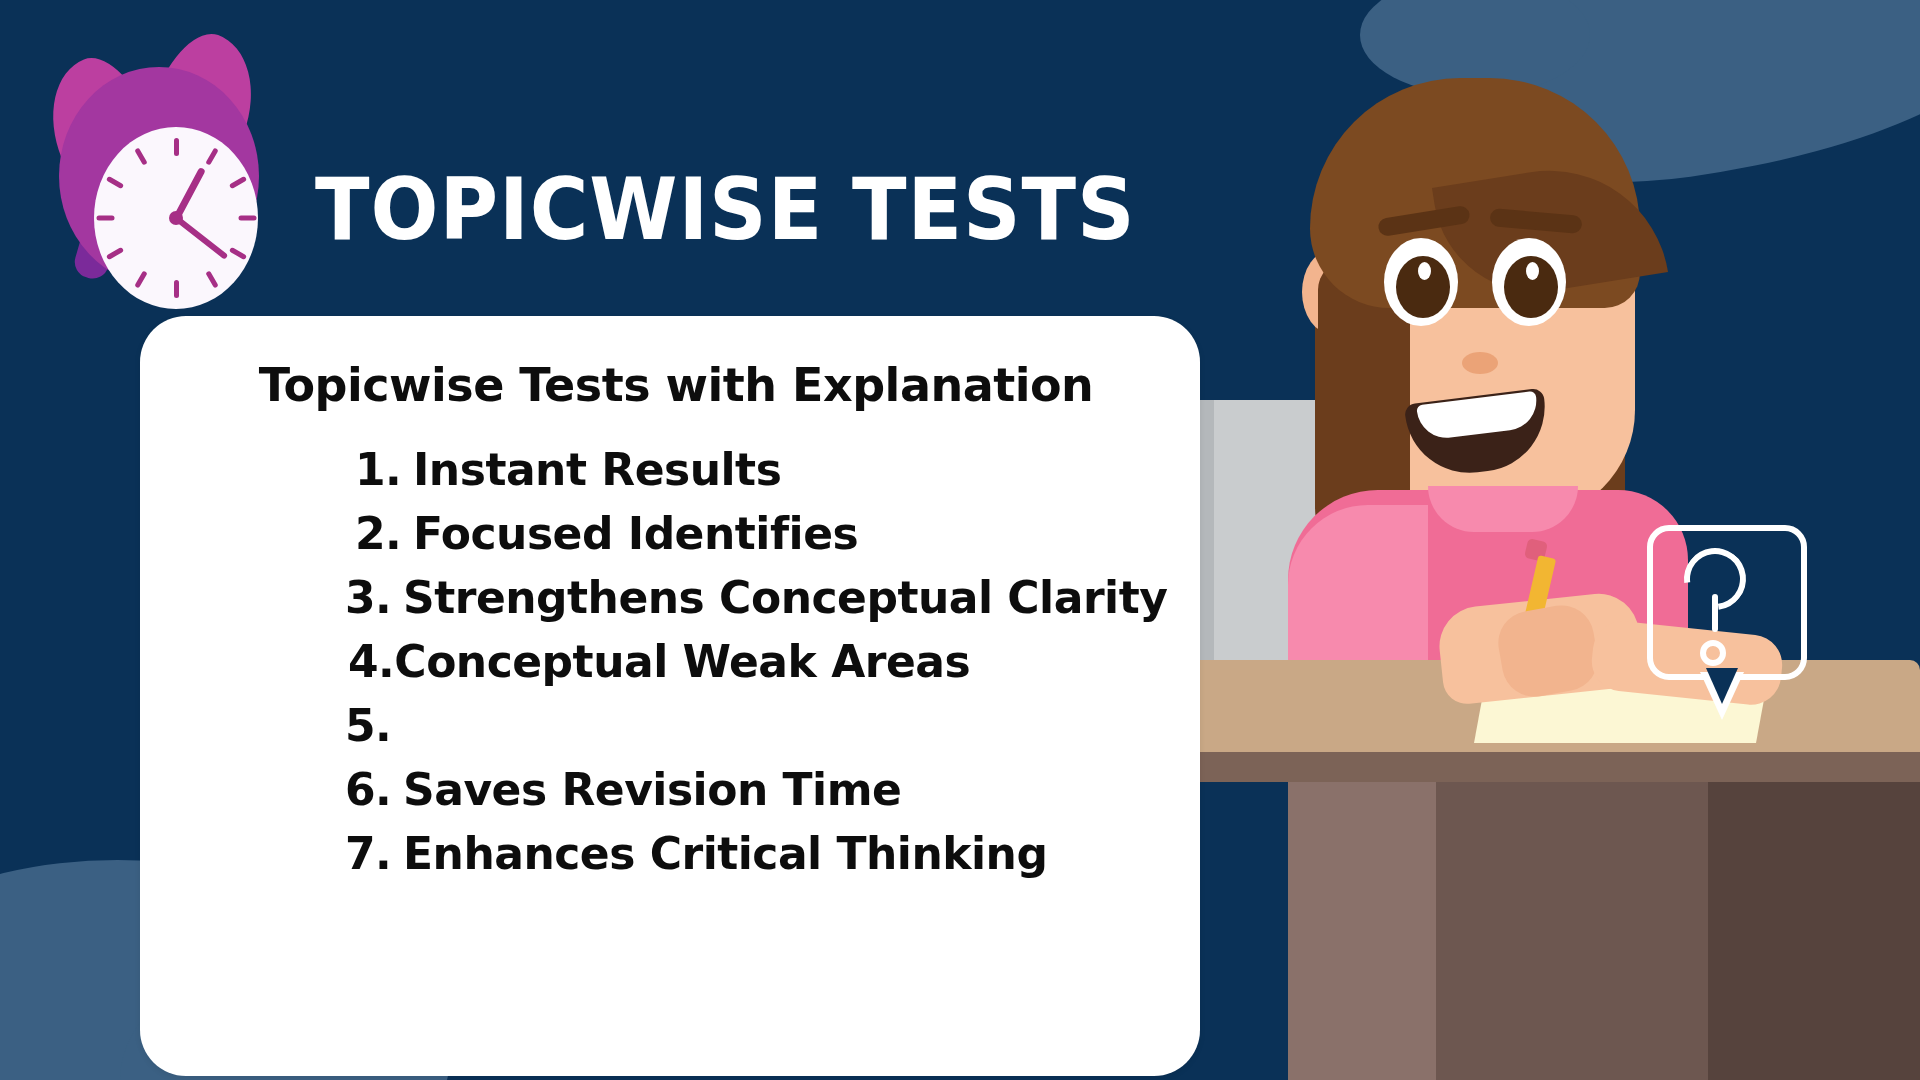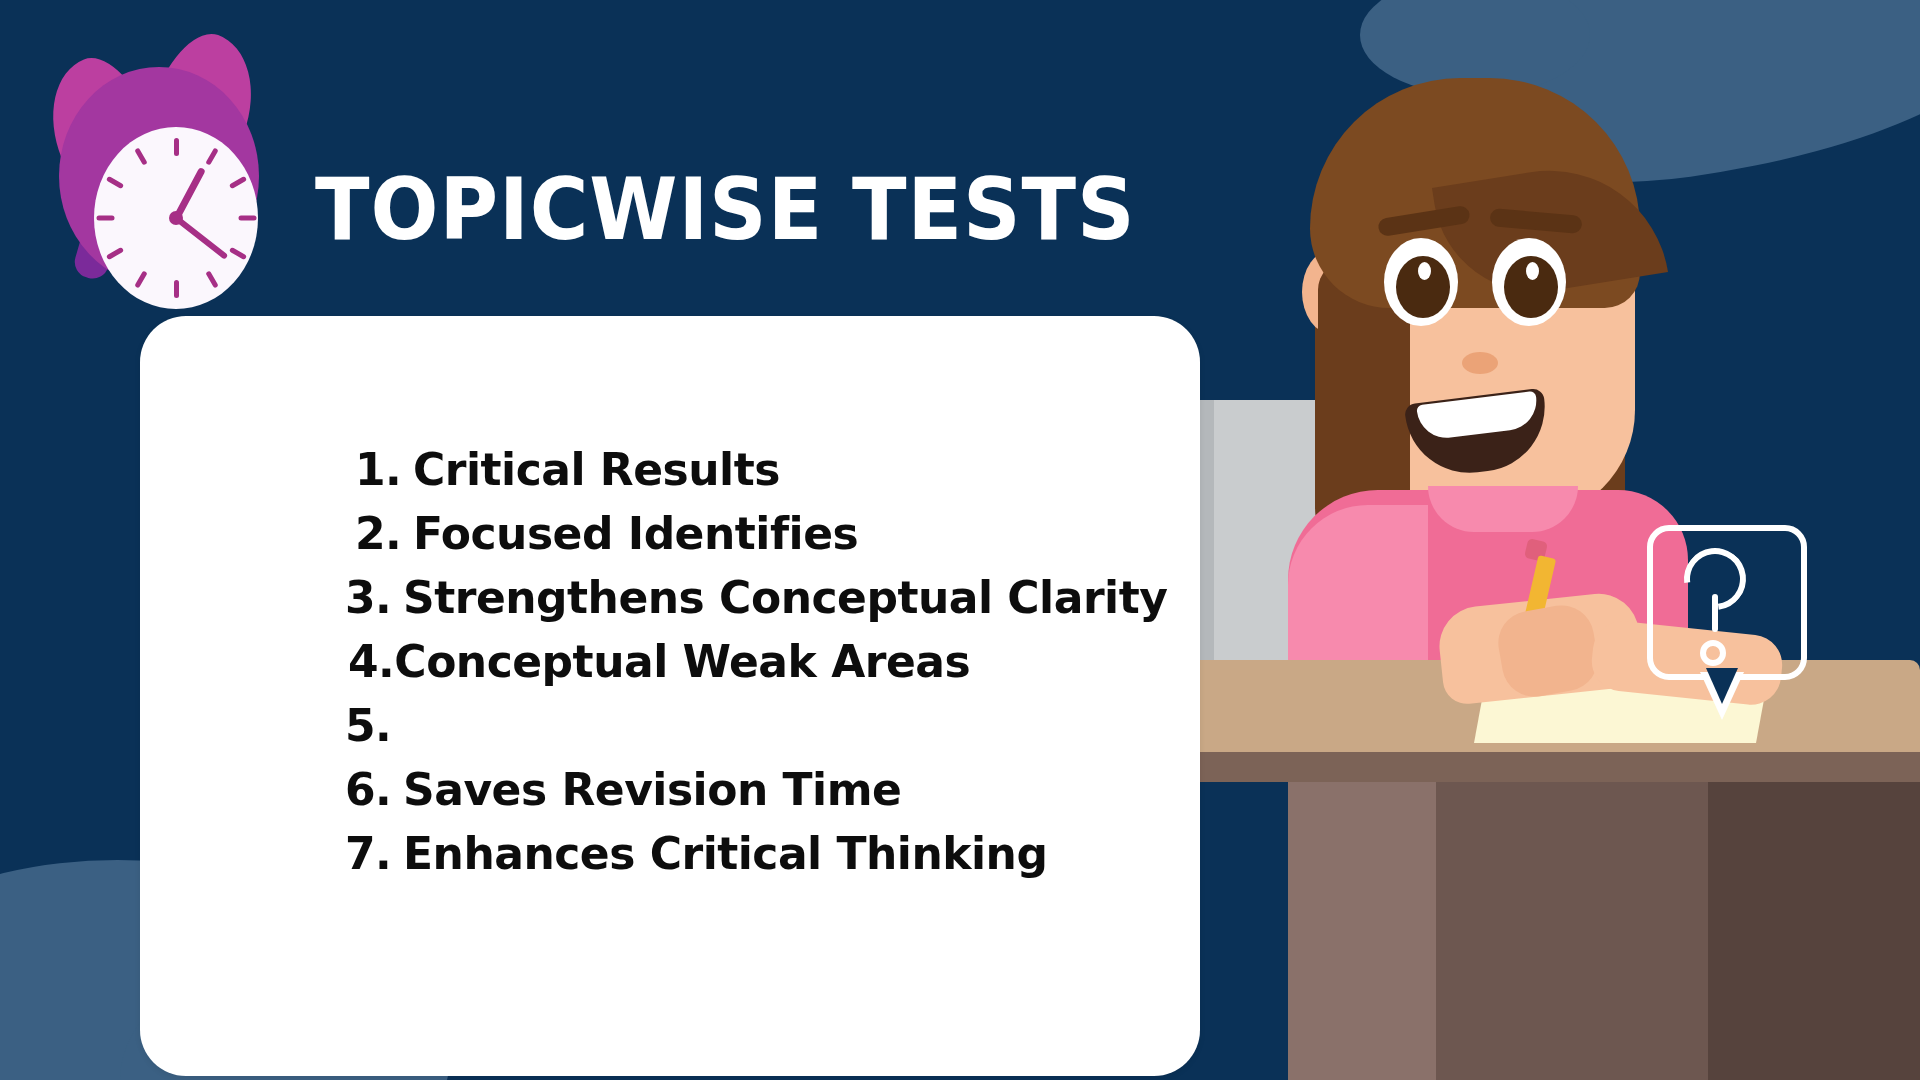--- a/index.html
+++ b/index.html
@@ -341,24 +341,25 @@
   </div>
 
   <div class="bubble"></div>
   <div class="bubble-tail"></div>
   <div class="bubble-tail-in"></div>
   <div class="qm-hook"></div>
   <div class="qm-stem"></div>
   <div class="qm-dot"></div>
 
   <div class="card">
+    <div class="card-heading">Topicwise Tests with Explanation</div>
     <div class="list">
       <div class="li">
         <span class="num">1.</span>
-        <span>Critical Results</span>
+        <span>Instant Results</span>
       </div>
       <div class="li">
         <span class="num">2.</span>
         <span>Focused Identifies</span>
       </div>
       <div class="li wide">
         <span class="num">3.</span>
         <span>Strengthens Conceptual Clarity</span>
       </div>
       <div class="li tight">

